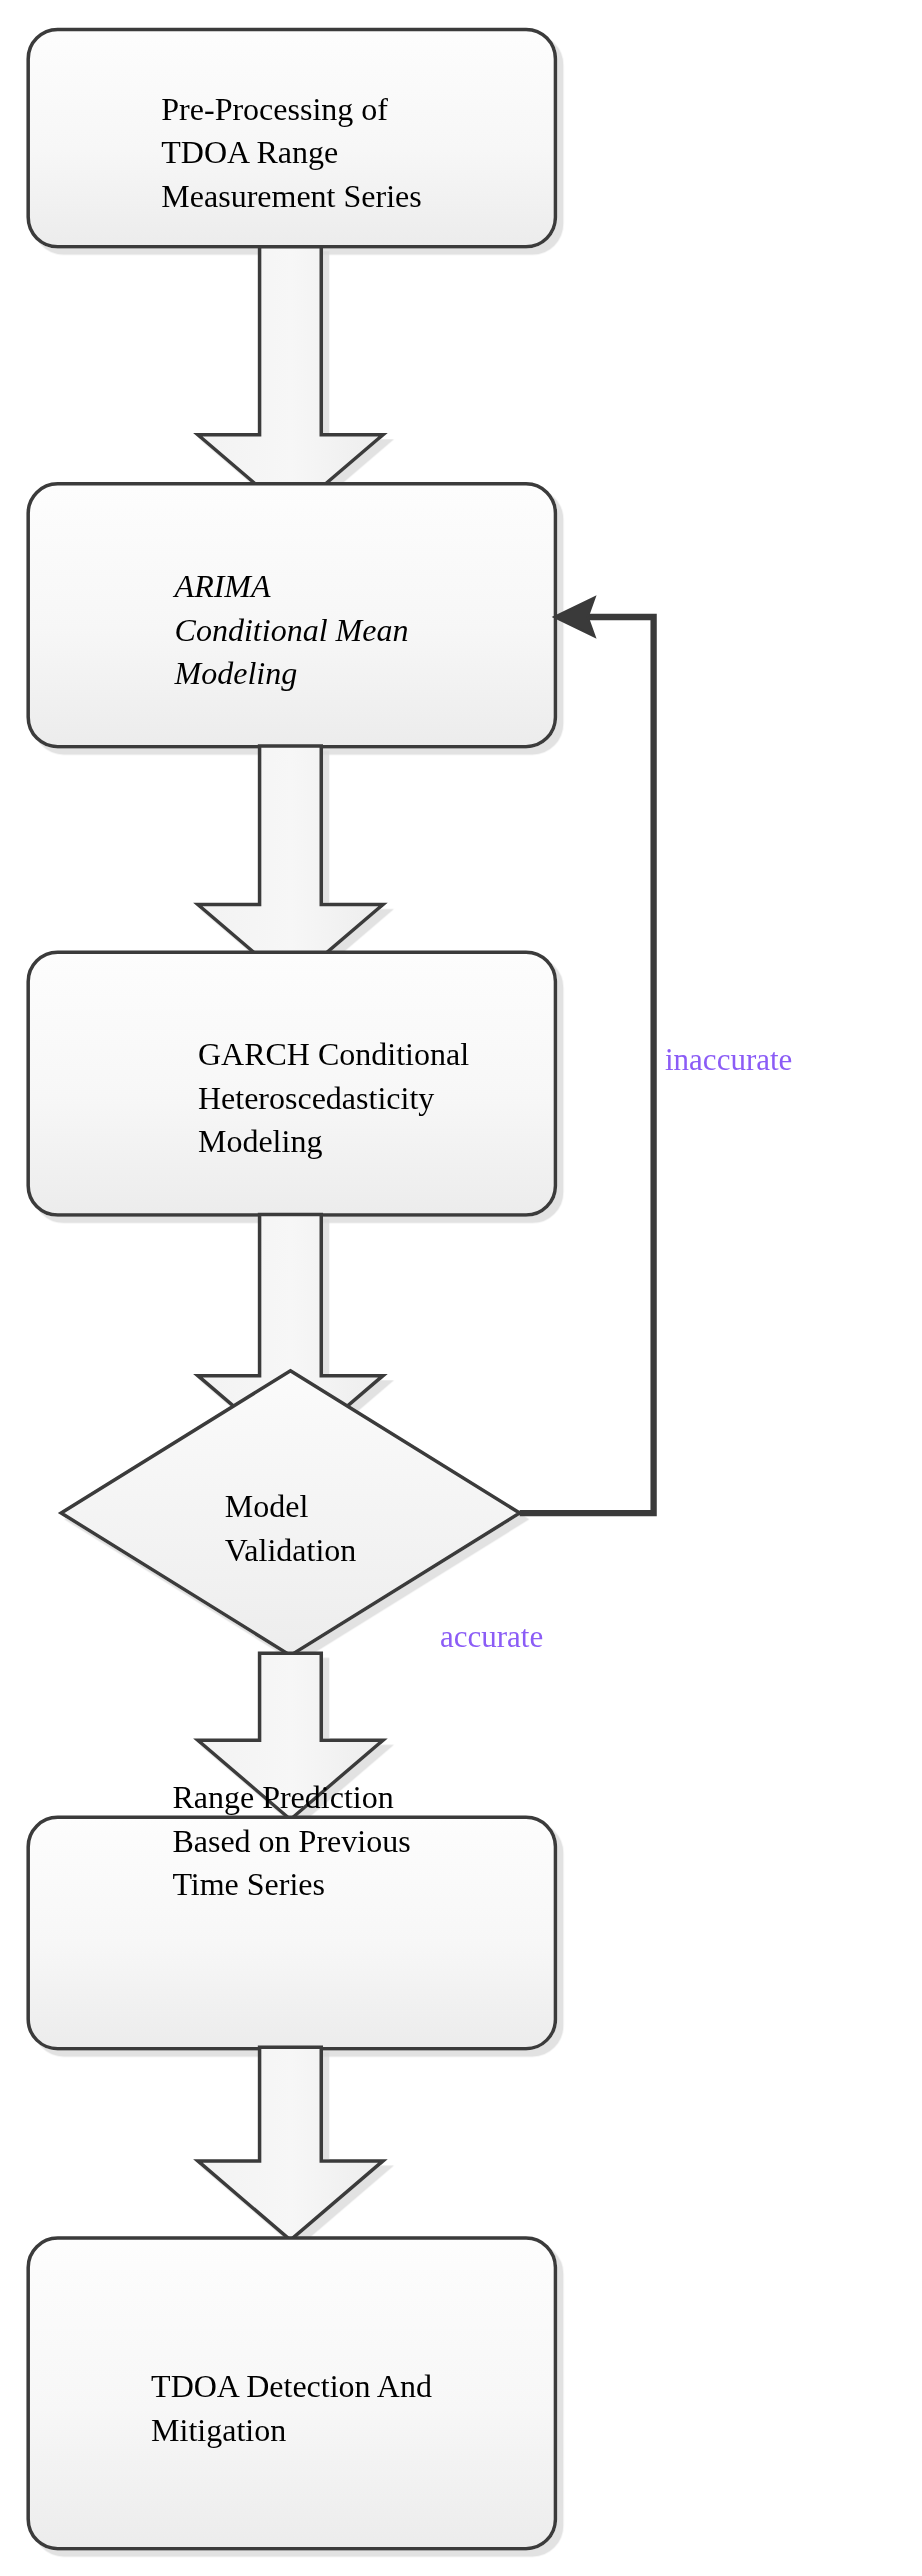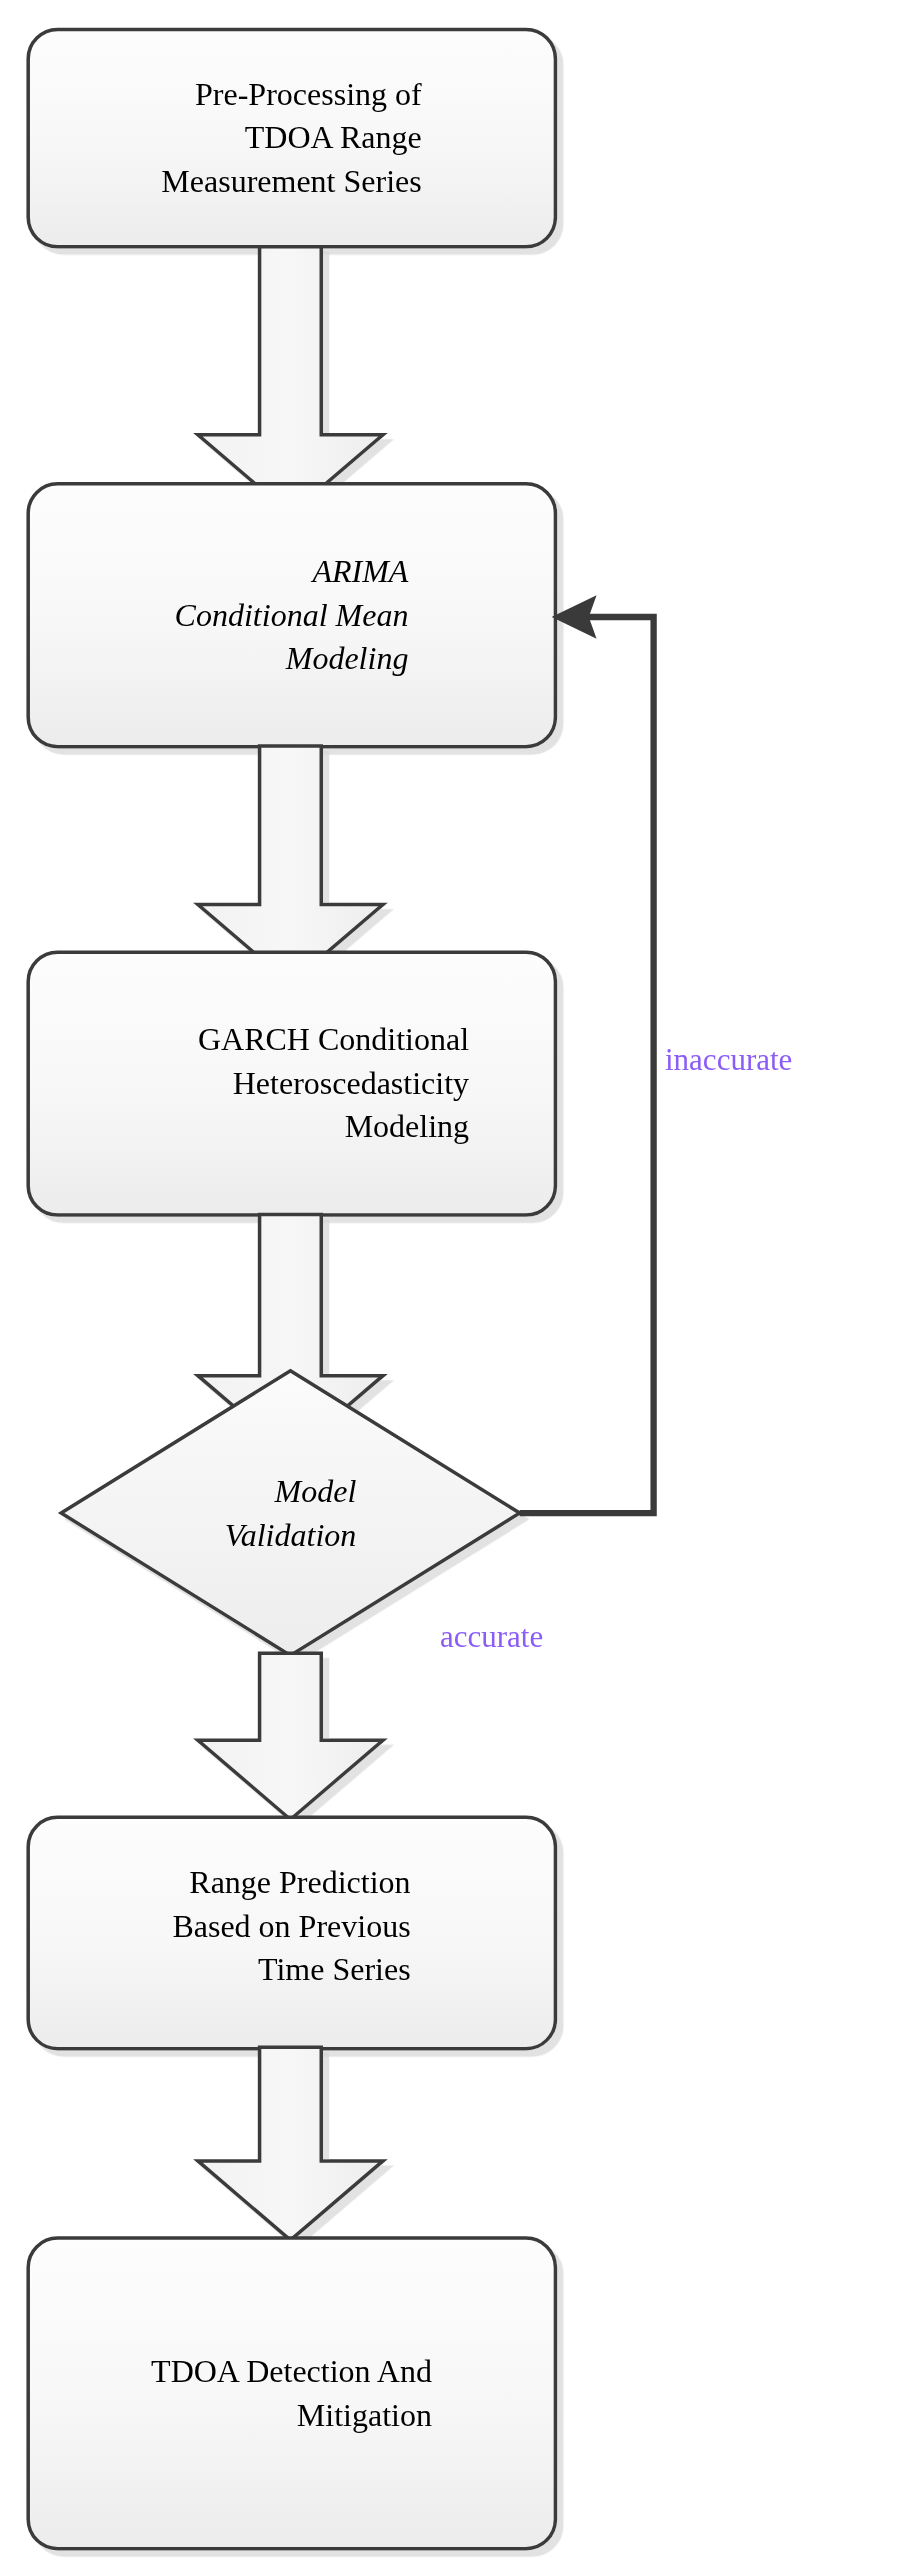--- a/index.html
+++ b/index.html
@@ -23,27 +23,28 @@
     top: 0;
     width: 923px;
     height: 2576px;
   }
   .node-label {
     position: absolute;
     display: flex;
     flex-direction: column;
     align-items: center;
     justify-content: center;
-    text-align: right;
+    text-align: left;
     color: #000000;
     font-family: "Liberation Serif", "DejaVu Serif", serif;
     font-size: 32px;
     line-height: 1.36;
     pointer-events: none;
     white-space: pre-line;
+    margin-top: 15px;
   }
   .edge-label {
     position: absolute;
     color: #8b5cf6;
     font-family: "Liberation Serif", "DejaVu Serif", serif;
     font-size: 31px;
     line-height: 1.1;
     white-space: nowrap;
   }
 </style>
@@ -104,24 +105,24 @@
 Measurement Series</div>
 
   <div class="node-label" style="left:28px; top:484px; width:527px; height:263px;font-style:italic;">ARIMA
 Conditional Mean
 Modeling</div>
 
   <div class="node-label" style="left:28px; top:952px; width:527px; height:263px;padding-left:42px;">GARCH Conditional
 Heteroscedasticity
 Modeling</div>
 
-  <div class="node-label" style="left:80px; top:1371px; width:421px; height:285px;font-style:italic;">Model
+  <div class="node-label" style="left:80px; top:1371px; width:421px; height:285px;">Model
 Validation</div>
 
-  <div class="node-label" style="left:28px; top:1811px; width:527px; height:231px;">Range Prediction
+  <div class="node-label" style="left:28px; top:1711px; width:527px; height:231px;">Range Prediction
 Based on Previous
 Time Series</div>
 
   <div class="node-label" style="left:28px; top:2238px; width:527px; height:311px;">TDOA Detection And
 Mitigation</div>
 
   <div class="edge-label" style="left:665px; top:1043px;">inaccurate</div>
 
   <div class="edge-label" style="left:440px; top:1620px;">accurate</div>
 

